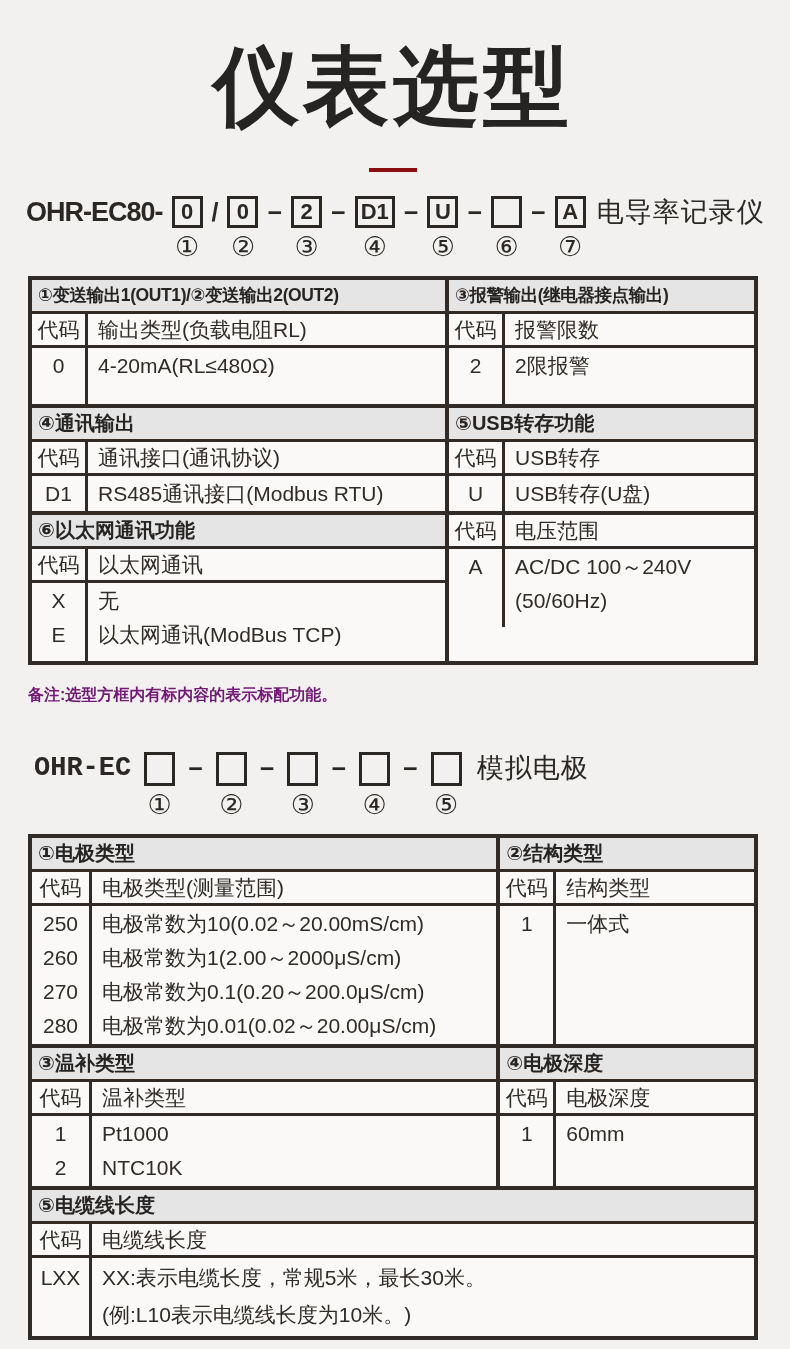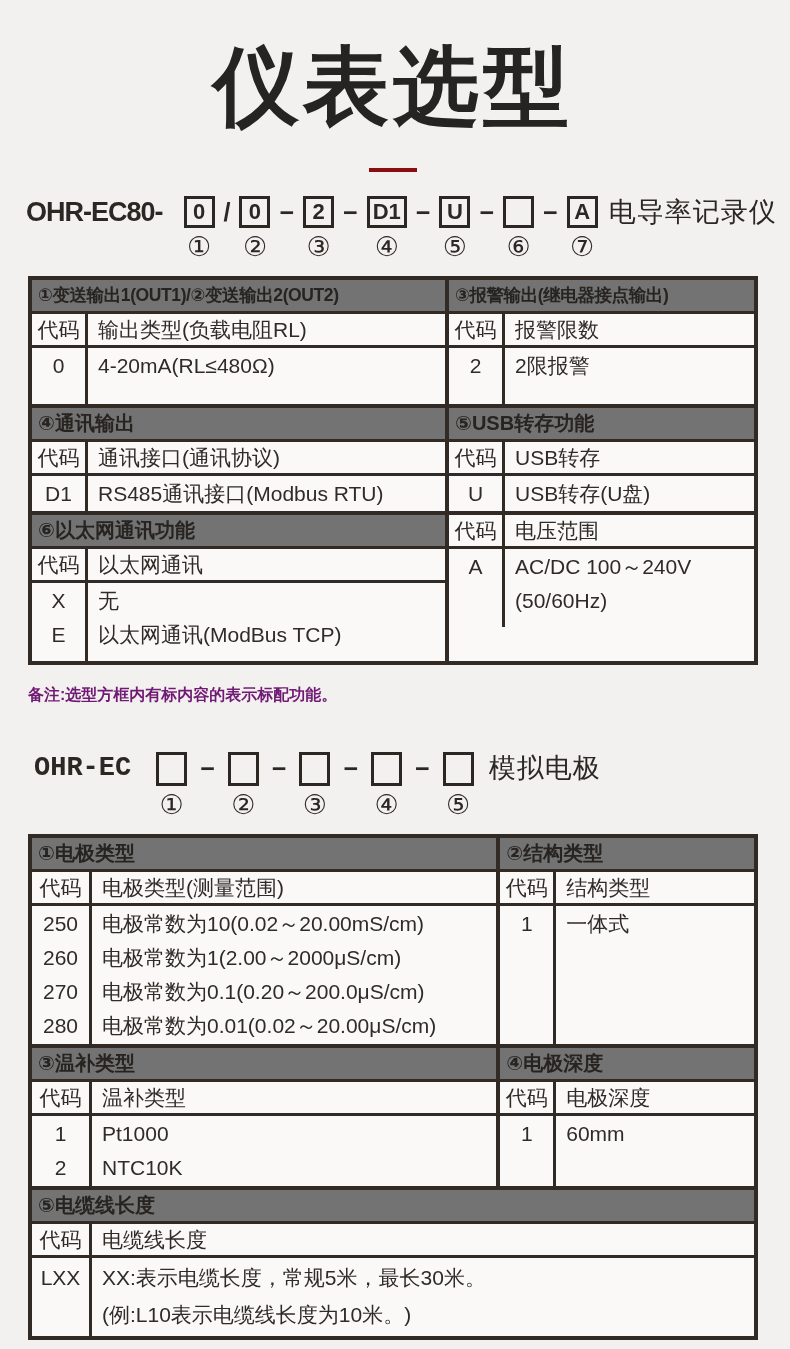--- a/index.html
+++ b/index.html
@@ -27,21 +27,21 @@
   }
 
   
   .model-row{
     display:flex;align-items:flex-start;
     margin:24px 0 0 26px;
     white-space:nowrap;
   }
   .m-prefix{
     font-weight:700;font-size:27px;line-height:32px;
-    letter-spacing:-1px;color:#2b2824;margin-right:16px;
+    letter-spacing:-1px;color:#2b2824;margin-right:4px;
   }
   .m-suffix{
     font-size:27px;line-height:32px;color:#2b2824;
     margin-left:6px;letter-spacing:1px;
   }
   .unit{display:inline-flex;flex-direction:column;align-items:center;margin:0 5px;}
   .box{
     box-sizing:border-box;
     min-width:31px;height:32px;padding:0 3px;
     border:3px solid #2b2723;
@@ -73,21 +73,21 @@
   .sec.split1{grid-template-columns:57.2% 42.8%;}
   .sec.split2{grid-template-columns:64.3% 35.7%;}
   .sec.full{grid-template-columns:100%;}
   .sec + .sec{border-top:4px solid #322b25;}
   .half{min-width:0;}
   .half.right{border-left:4px solid #322b25;}
 
   .sec-title{
     box-sizing:border-box;height:34px;
     border-bottom:3px solid #322b25;
-    background:#737373;
+    background:#e5e5e5;
     font-weight:700;font-size:20px;line-height:25px;
     padding:3px 6px;color:#262321;
     white-space:nowrap;overflow:hidden;
   }
   .sec-title.tight{font-size:17.5px;letter-spacing:-0.4px;}
 
   .rowgrid{display:grid;grid-template-columns:56px 1fr;}
   .rowgrid.wcode{grid-template-columns:60px 1fr;}
   .c{box-sizing:border-box;min-width:0;}
   .code-h,.desc-h{

